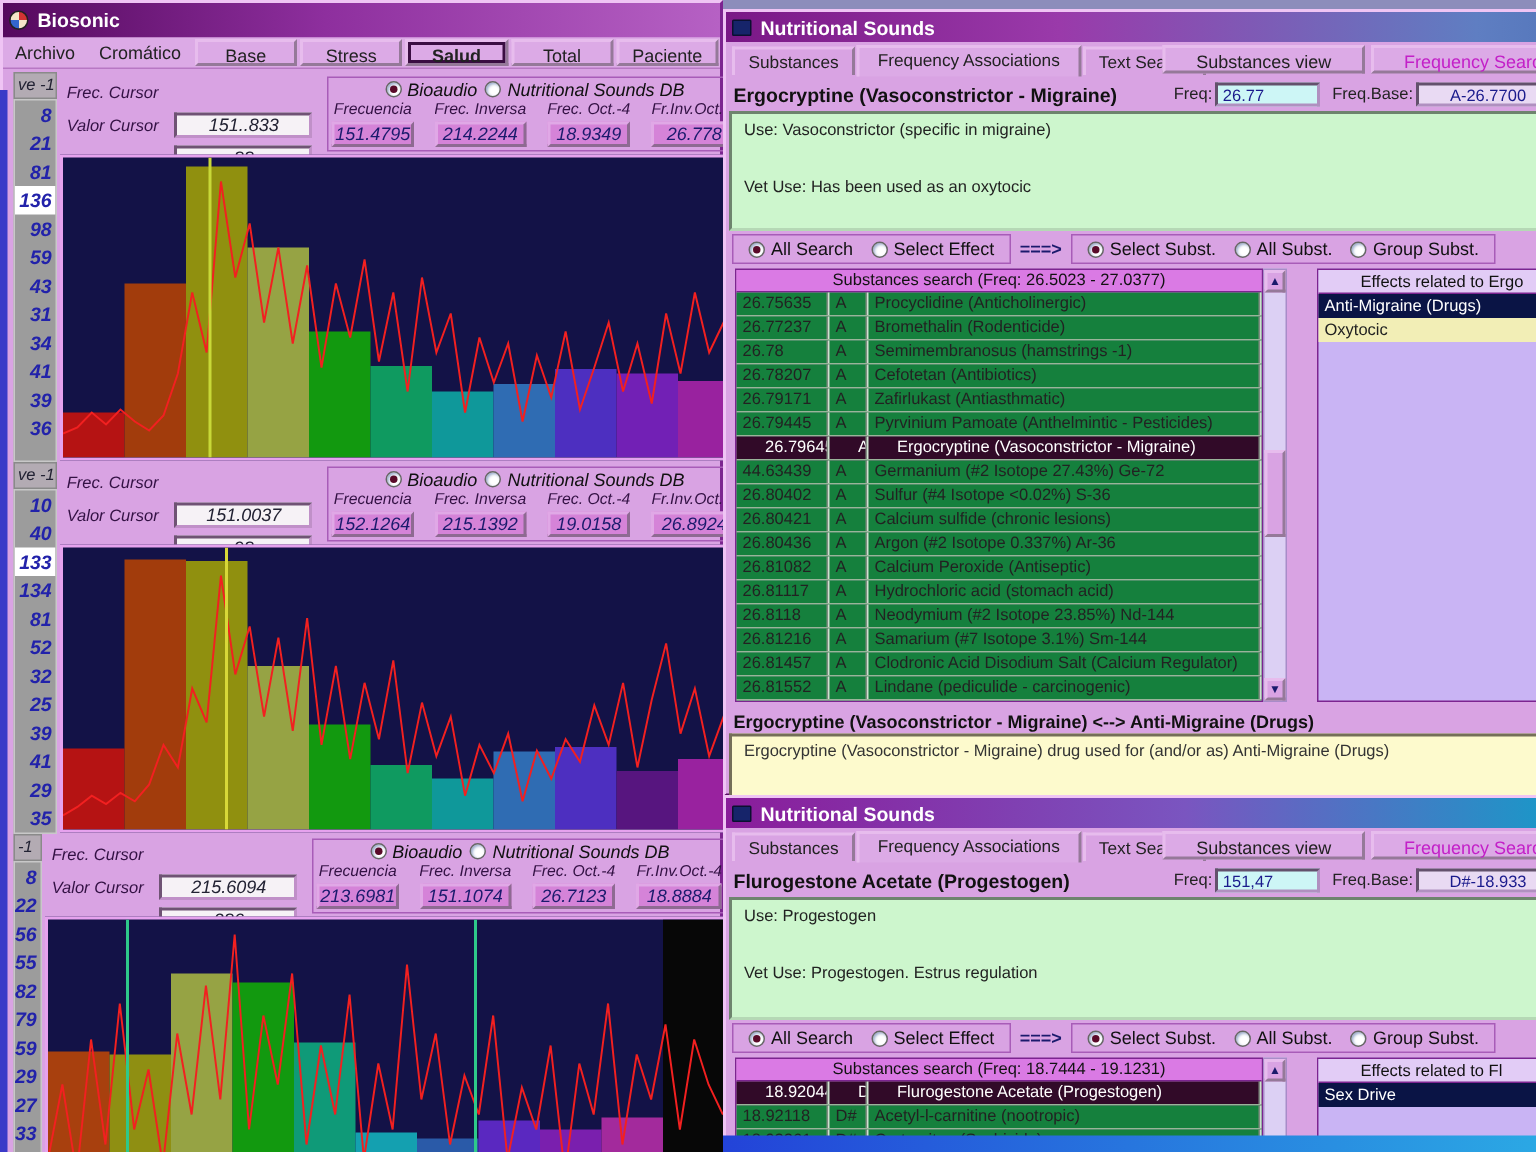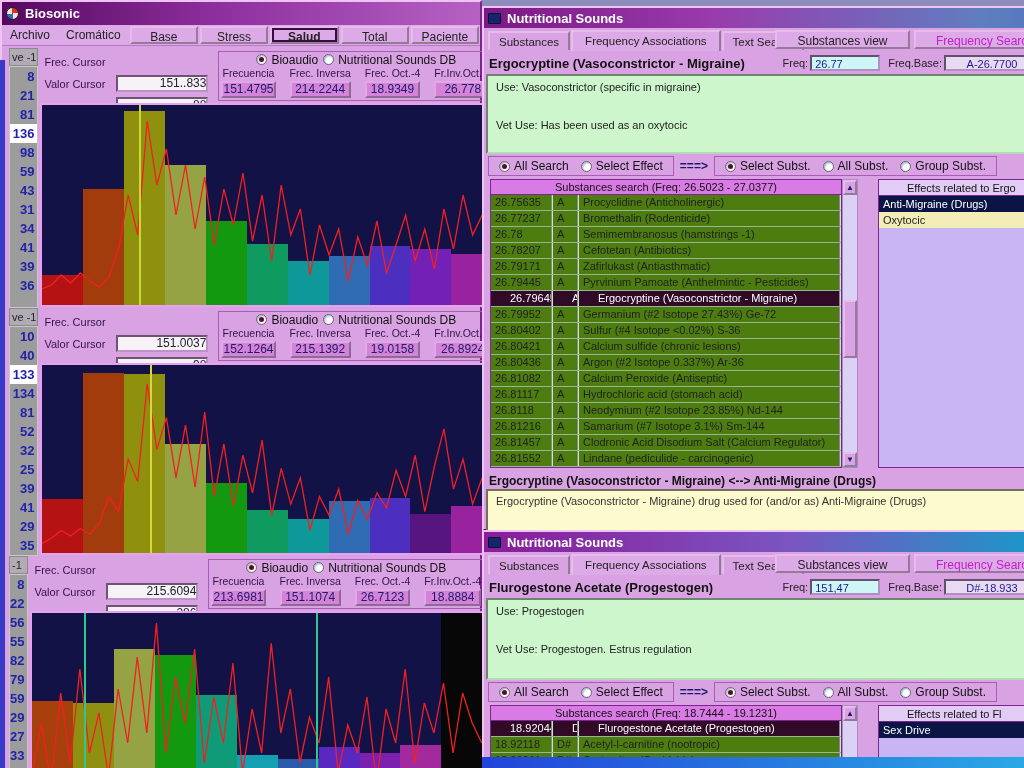--- a/index.html
+++ b/index.html
@@ -16,39 +16,39 @@
   .bio-logo { width:13px; height:13px; border-radius:50%;
     background:conic-gradient(#d23333 0 25%, #f4e6c8 25% 50%, #3366cc 50% 75%, #f4e6c8 75%); border:1px solid #222; }
   .menurow { height:21px; display:flex; align-items:stretch; background:#dcaae6; border-bottom:1px solid #b878c4; }
   .menu-item { font-size:12px; color:#222; padding:3px 8px 0 8px; }
   .nav-btn { flex:1; margin:1px 1px; border:2px outset #e7bced; background:#dcaae6;
     font-size:12px; color:#222; text-align:center; padding-top:2px; }
   .nav-btn.active { box-shadow:inset 0 0 0 2px #3a0d42; font-weight:bold; }
 
   .left-strip { position:absolute; left:0; top:60px; width:5px; height:708px; background:#3a3ac8; z-index:30; }
 
-  .panel { position:absolute; left:2px; width:476px; display:flex; }
+  .panel { position:absolute; left:2px; width:476px; display:flex;font-style:italic; }
   .panel.p1 { top:46px;  height:260px; }
   .panel.p2 { top:306px; height:248px; }
   .panel.p3 { top:554px; height:260px; }
   .side { width:36px; display:flex; flex-direction:column; padding-left:5px; }
   .side-tab { height:18px; background:#b3abb3; border:1px solid #8a8a8a; color:#223;
     font-size:11px; padding:2px 1px 0 2px; overflow:hidden; white-space:nowrap; }
   .side-list { flex:1; background:#9c9c9c; border:1px solid #c8c8c8; overflow:hidden; }
   .scale-num { height:19px; line-height:19px; text-align:right; padding-right:3px;
     font-size:13px; font-weight:bold; color:#2222aa; }
   .scale-num.hl { background:#fff; }
 
   .panel-main { flex:1; display:flex; flex-direction:column; padding:1px 2px; }
   .controls { height:54px; display:flex; padding:2px 0; }
   .cursor-col { width:176px; }
   .ctl-row { display:flex; align-items:center; height:22px; gap:4px; }
   .lbl { width:72px; font-size:11px; color:#331144; padding-left:4px; }
   .inp { width:92px; height:17px; background:#f6f2f6; border:2px inset #c090c8;
-    font-size:12px; color:#223; text-align:right; line-height:13px;margin-top:42px; }
+    font-size:12px; color:#223; text-align:center; line-height:13px;margin-top:42px; }
   .groupbox { flex:1; border:1px solid #a85cb8; margin-left:2px; padding:0 2px; }
   .radio-row { height:15px; display:flex; align-items:center; gap:5px; font-size:11px;
     color:#331144; justify-content:center; overflow:hidden; }
   .freq-cols { display:flex; gap:14px; }
   .fcol { flex:1; }
   .fhead { font-size:10.5px; color:#33114 4; color:#331144; text-align:center; height:14px; overflow:hidden; white-space:nowrap; }
   .fval { height:17px; border:2px outset #e0a8e6; background:#d583d8; font-size:12px;
     color:#1a1a6c; text-align:center; line-height:13px; }
 
   .chart { flex:1; position:relative; overflow:hidden; border:2px solid #e6a2ee; background:#131247; }
@@ -93,21 +93,21 @@
     box-shadow:inset 1px 1px 2px #9ac; display:inline-block; position:relative; }
   .opt.on .radio::after { content:""; position:absolute; left:2px; top:2px; right:2px; bottom:2px;
     border-radius:50%; background:#5a0a2a; }
   .arrow-lbl { font-size:12px; font-weight:bold; color:#1a1a6c; }
 
   .ns-main { display:flex; padding-left:6px; margin-top:2px; }
   .table-wrap { width:368px; display:flex; }
   .stable { width:352px; border:1px solid #7c2490; }
   .stitle { height:15px; background:#da7ae4; font-size:11px; color:#111; text-align:center;
     line-height:15px; border-bottom:1px solid #7c2490; overflow:hidden; white-space:nowrap; }
-  .srow { display:grid; grid-template-columns:62px 26px 1fr; height:16px; background:#4d7c0f;
+  .srow { display:grid; grid-template-columns:62px 26px 1fr; height:16px; background:#15803d;
     border-bottom:1px solid #9ab49a; }
   .srow span { font-size:11px; color:#222; padding:1px 0 0 4px; border-right:2px groove #cfe0cf;
     overflow:hidden; white-space:nowrap; }
   .srow.sel { background:#310a28; }
   .srow.sel span { color:#fff;margin-left:15px; }
   .sbar { width:16px; background:#dcd0f4; border:1px solid #a88cc8; position:relative; }
   .sbtn { position:absolute; left:0; width:14px; height:15px; background:#d9a3e3; border:2px outset #e7bced;
     font-size:8px; color:#1a1a6c; text-align:center; line-height:11px; }
   .sbtn.up { top:0; } .sbtn.down { bottom:0; }
   .sthumb { position:absolute; left:0; width:14px; height:58px; top:120px; background:#d9a3e3; border:2px outset #e7bced; }
@@ -501,21 +501,21 @@
               <span>Pyrvinium Pamoate  (Anthelmintic - Pesticides)</span>
             </div>
 
             <div class="srow sel">
               <span>26.79645</span>
               <span>A</span>
               <span>Ergocryptine  (Vasoconstrictor - Migraine)</span>
             </div>
 
             <div class="srow">
-              <span>26.79952</span>
+              <span>44.63439</span>
               <span>A</span>
               <span>Germanium  (#2 Isotope 27.43%)  Ge-72</span>
             </div>
 
             <div class="srow">
               <span>26.80402</span>
               <span>A</span>
               <span>Sulfur  (#4 Isotope &lt;0.02%)  S-36</span>
             </div>
 

